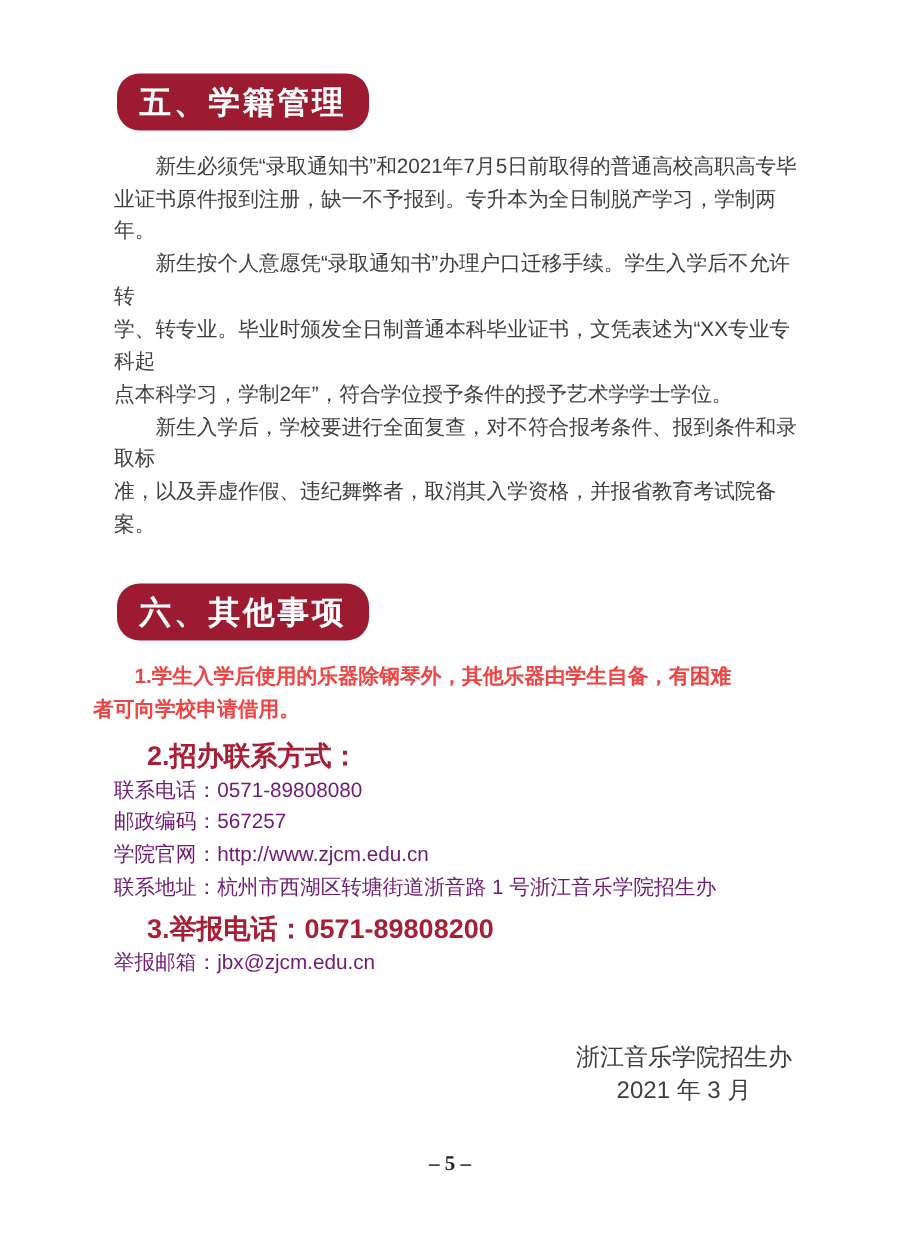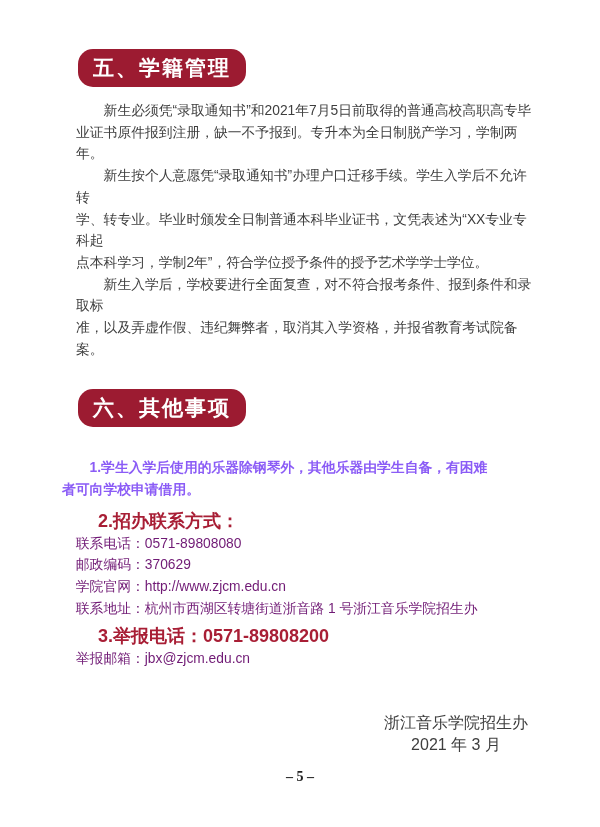--- a/index.html
+++ b/index.html
@@ -32,25 +32,25 @@
   .body-block { margin-top: 13px; margin-left: 14px; }
   .para {
     margin: 0;
     font-size: 13.8px;
     line-height: 21.7px;
     color: #3e3e3e;
     text-indent: 2em;
     white-space: pre-line;
   }
   .red-para {
-    margin: 30px 0 0 0;
+    margin: 13px 0 0 0;
     font-size: 13.8px;
     line-height: 21.7px;
     font-weight: bold;
-    color: #8b5cf6;
+    color: #ef4444;
     text-indent: 2em;
     white-space: pre-line;
   }
   .red-heading {
     margin: 10px 0 0 0;
     font-size: 18px;
     line-height: 21.7px;
     font-weight: bold;
     color: #a81e35;
     text-indent: 2em;
@@ -107,21 +107,21 @@
     <span>六、其他事项</span>
   </div>
 
   <p class="red-para">1.学生入学后使用的乐器除钢琴外，其他乐器由学生自备，有困难
 者可向学校申请借用。</p>
 
   <p class="red-heading">2.招办联系方式：</p>
 
   <div class="contact-block">
     <p class="contact-line">联系电话：0571-89808080</p>
-    <p class="contact-line">邮政编码：370629</p>
+    <p class="contact-line">邮政编码：567257</p>
     <p class="contact-line">学院官网：http://www.zjcm.edu.cn</p>
     <p class="contact-line">联系地址：杭州市西湖区转塘街道浙音路 1 号浙江音乐学院招生办</p>
   </div>
 
   <p class="red-heading item3">3.举报电话：0571-89808200</p>
 
   <p class="contact-line">举报邮箱：jbx@zjcm.edu.cn</p>
 
   <div class="signature">
     <div>浙江音乐学院招生办</div>

